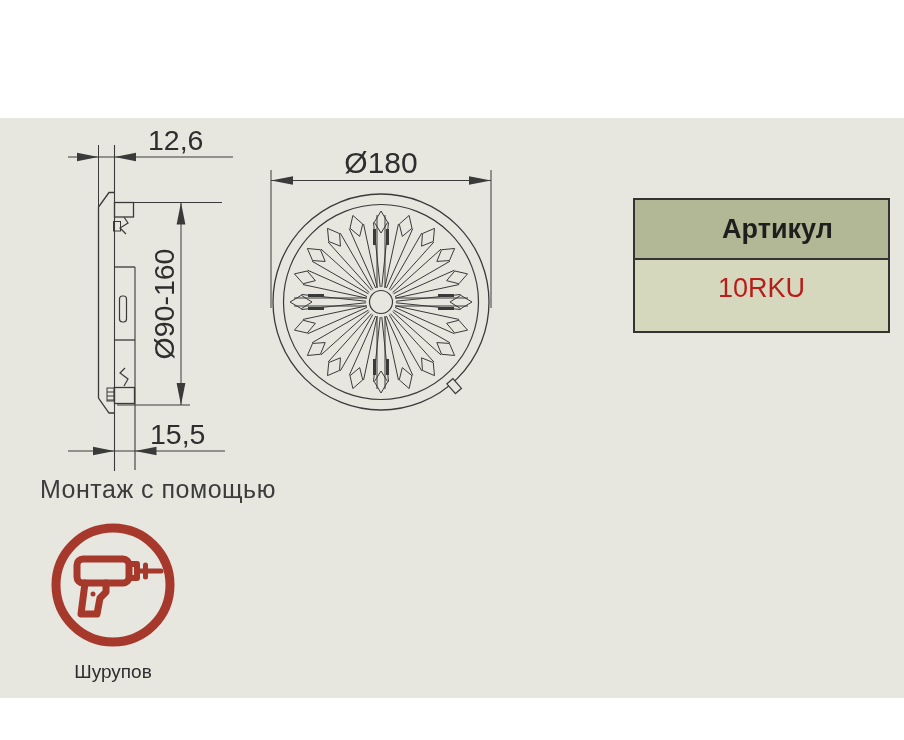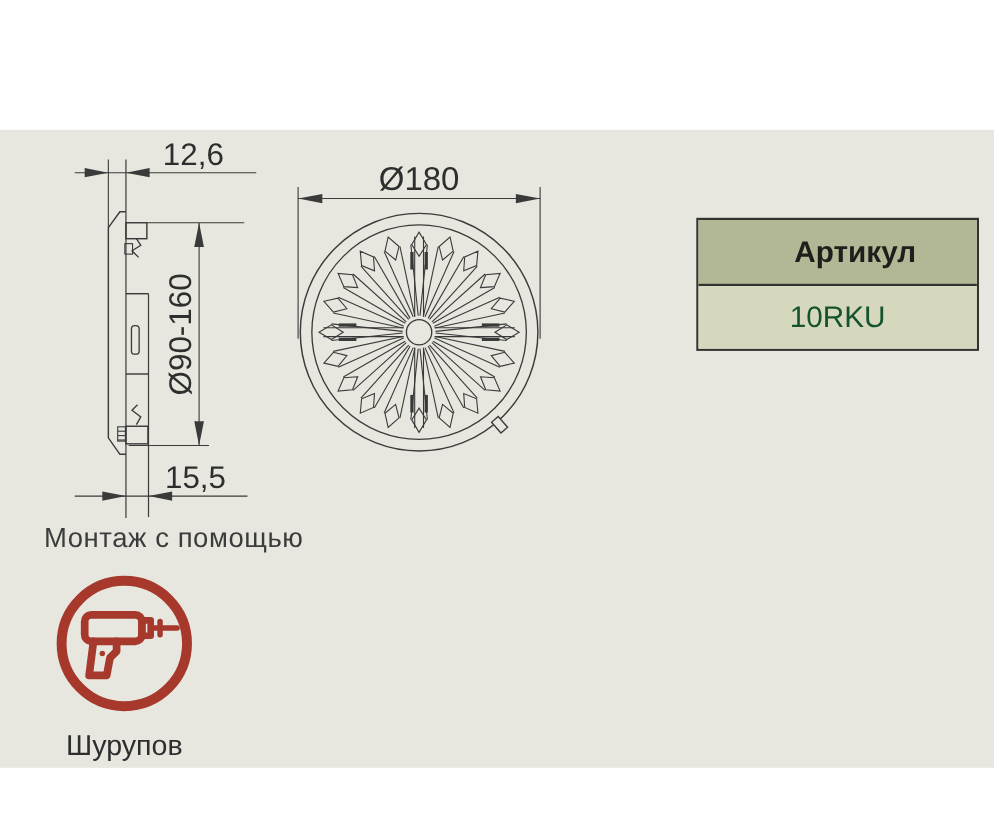--- a/index.html
+++ b/index.html
@@ -14,29 +14,29 @@
 
   .article-table{
     position:absolute;left:633px;top:158px;width:257px;
     border:2px solid #33332f;box-sizing:border-box;text-align:center;
   }
   .article-table .hdr{
     height:58px;line-height:58px;background:#b2b795;border-bottom:2px solid #33332f;
     font-size:27px;font-weight:bold;color:#1e1e1c;padding-left:32px;
   }
   .article-table .val{
-    height:57px;line-height:57px;background:#d5d8bc;font-size:27px;color:#14532d;text-align:center;
+    height:71px;line-height:57px;background:#d5d8bc;font-size:27px;color:#b91c1c;text-align:center;
   }
   .mount-title{
     position:absolute;left:40px;top:435px;font-size:25px;color:#3c3c3c;letter-spacing:.5px;
   }
   .method{position:absolute;width:128px;text-align:center;}
   .method.m0{left:49px;top:481px;}
   .method.m1{left:236px;top:481px;}
-  .method .lbl{margin-top:8px;font-size:26px;color:#2e2e2e;}
+  .method .lbl{margin-top:8px;font-size:19px;color:#2e2e2e;}
 </style>
 </head>
 <body>
 
 <div class="stage">
   <div class="gray-band"></div>
 
   <svg class="drawing" width="904" height="740" viewBox="0 0 904 740">
     <g stroke="#3a3a3a" stroke-width="1.3" fill="none">
 

